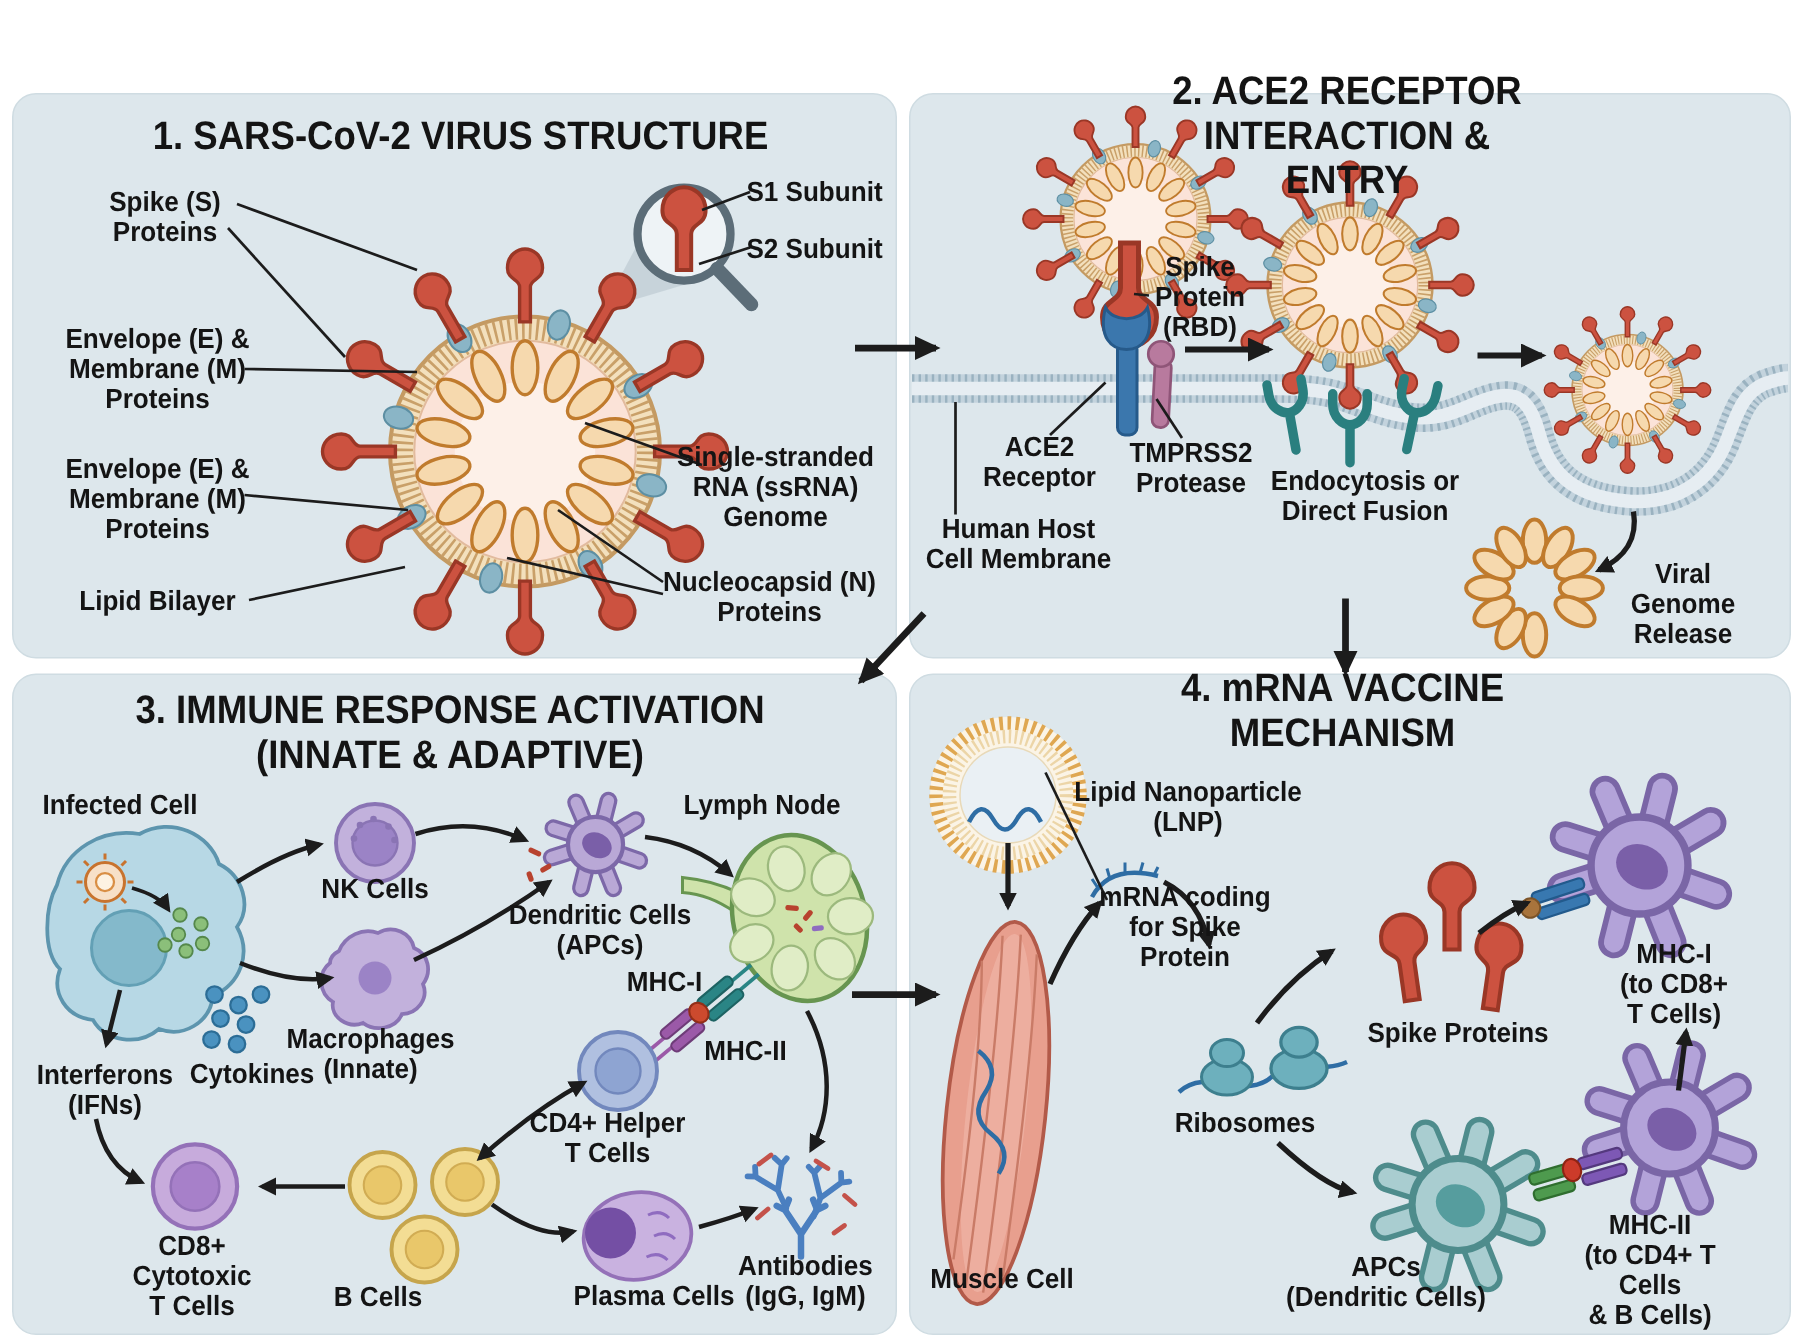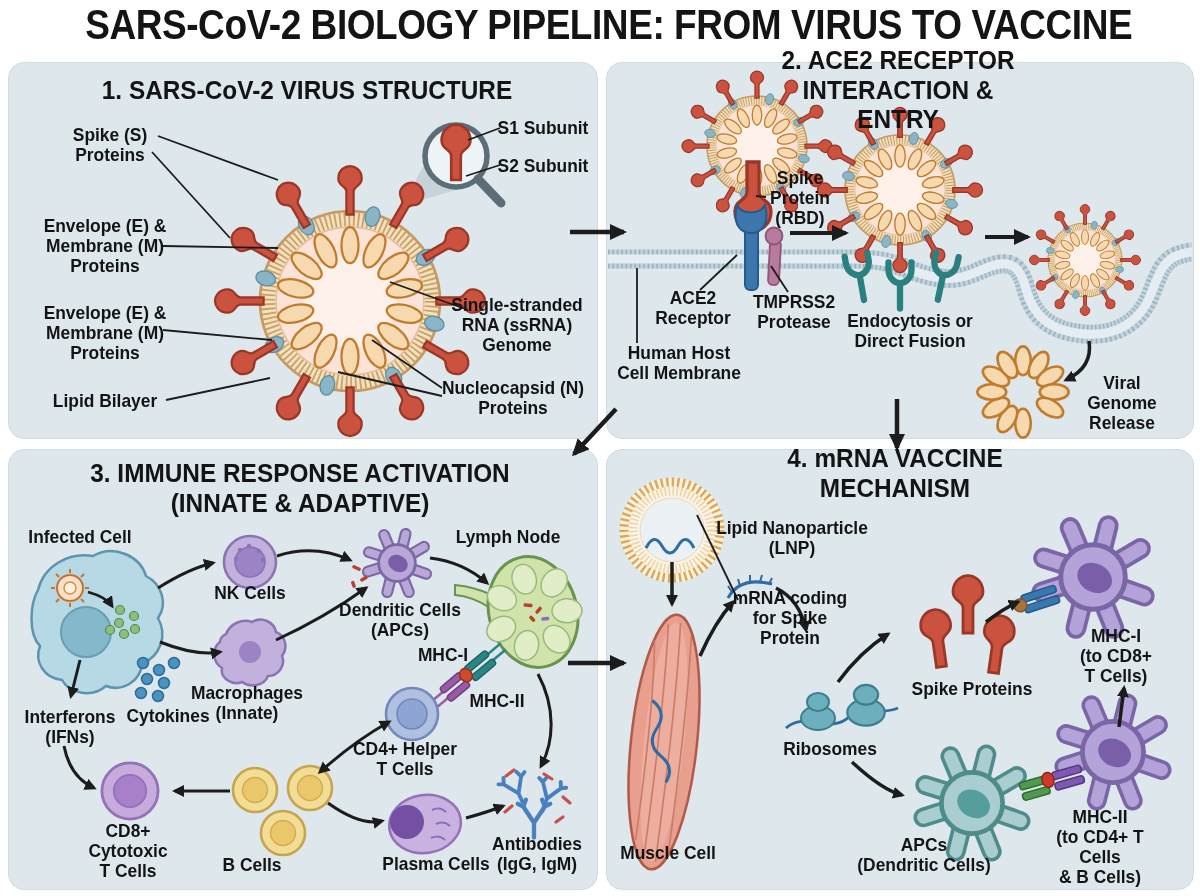--- a/index.html
+++ b/index.html
@@ -14,21 +14,20 @@
   #panel4{left:606px;top:449px;width:586px;height:439px;}
   .ptitle{position:absolute;font-size:26.5px;font-weight:bold;text-align:center;white-space:pre-line;line-height:1.12;transform:translate(-50%,-50%) scaleX(.92);z-index:5;}
   .lbl{position:absolute;font-size:18.5px;font-weight:bold;text-align:center;white-space:pre-line;line-height:1.09;transform:translate(-50%,-50%) scaleX(.94);z-index:5;}
   svg.art{position:absolute;left:0;top:0;z-index:3;}
 </style>
 </head>
 <body>
 
 <div class="page">
 
-  <div class="main-title"><span>SARS-CoV-2 BIOLOGY PIPELINE: FROM VIRUS TO VACCINE</span></div>
 
   <div class="panel" id="panel1"></div>
   <div class="panel" id="panel2"></div>
   <div class="panel" id="panel3"></div>
   <div class="panel" id="panel4"></div>
 
   <svg class="art" width="1200" height="896" viewBox="0 0 1200 896">
     <defs>
       <marker id="ahBig" markerUnits="userSpaceOnUse" markerWidth="20" markerHeight="18" refX="14" refY="8" orient="auto">
           <path d="M0,0 L17,8 L0,16 Z" fill="#1c1c1c"></path>

